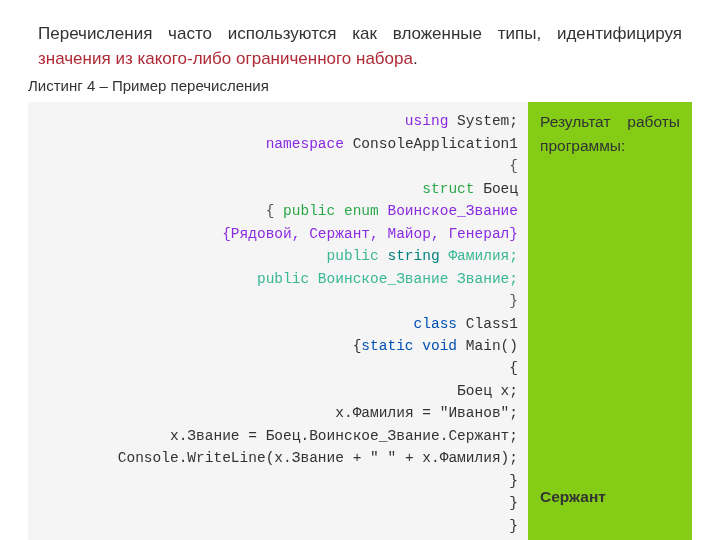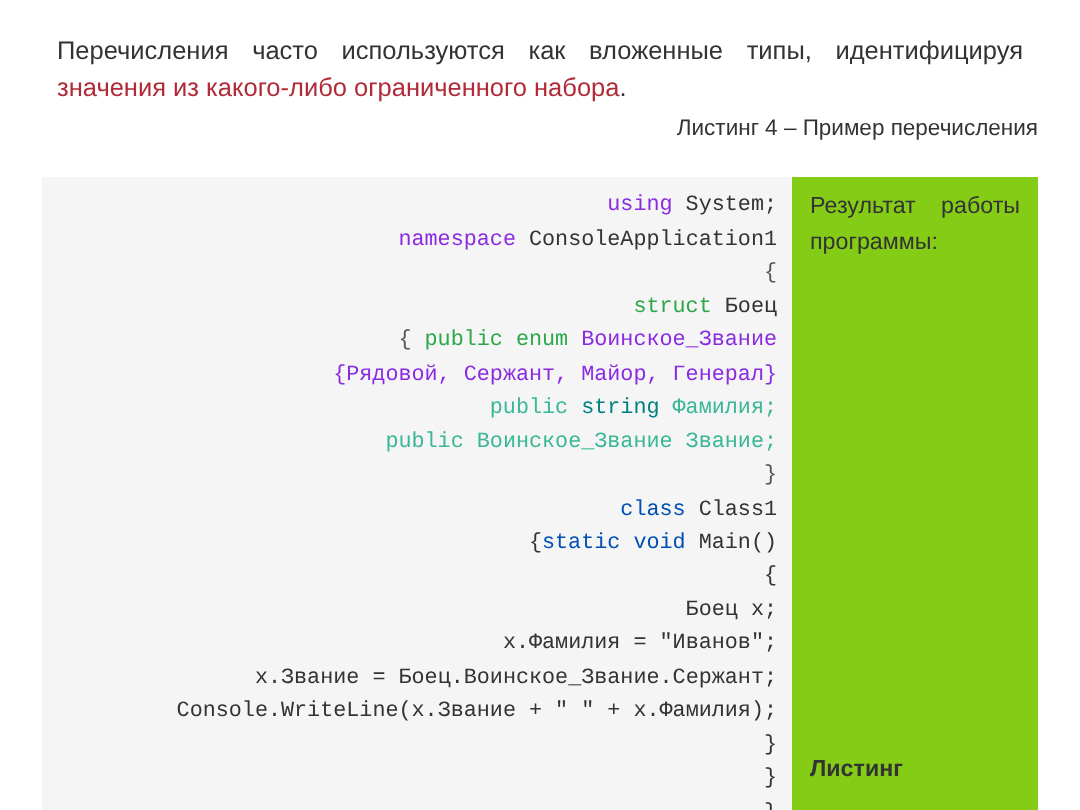--- a/index.html
+++ b/index.html
@@ -13,23 +13,23 @@
     color: #333;
   }
   .intro {
     font-size: 17px;
     line-height: 1.45;
     text-align: justify;
     margin: 0 10px 6px 10px;
   }
   .hl { color: #b02a37; }
   .caption {
-    text-align: right;
+    text-align: left;
     font-size: 15px;
-    margin-bottom: 24px;
+    margin-bottom: 8px;
   }
   .listing {
     display: flex;
     align-items: stretch;
     font-family: Consolas, "Courier New", monospace;
     font-size: 14.5px;
     line-height: 1.55;
   }
   .code-col {
     flex: 0 0 500px;
@@ -85,16 +85,16 @@
 <span>        Боец x;</span>
 <span>        x.Фамилия = "Иванов";</span>
 <span>        x.Звание = Боец.Воинское_Звание.Сержант;</span>
 <span> Console.WriteLine(x.Звание + " " + x.Фамилия);</span>
 <span>       }</span>
 <span>    }</span>
 <span>}</span></div>
   <div class="out-col">
     <div class="out-label">Результат работы программы:</div>
     <div class="out-result">
-      <div>Листинг</div>
+      <div>Сержант</div>
     </div>
   </div>
 </div>
 
 </body></html>

